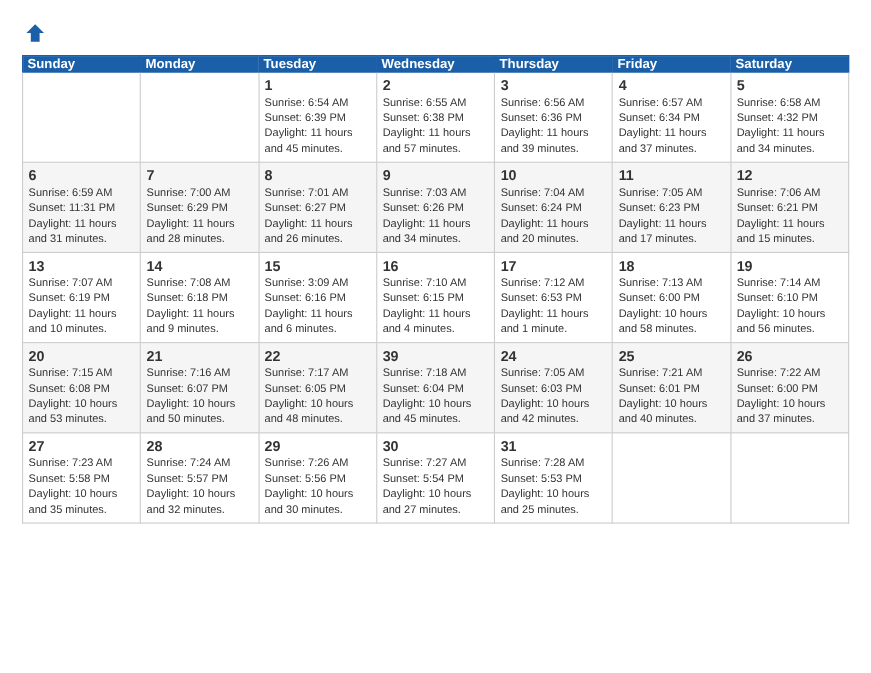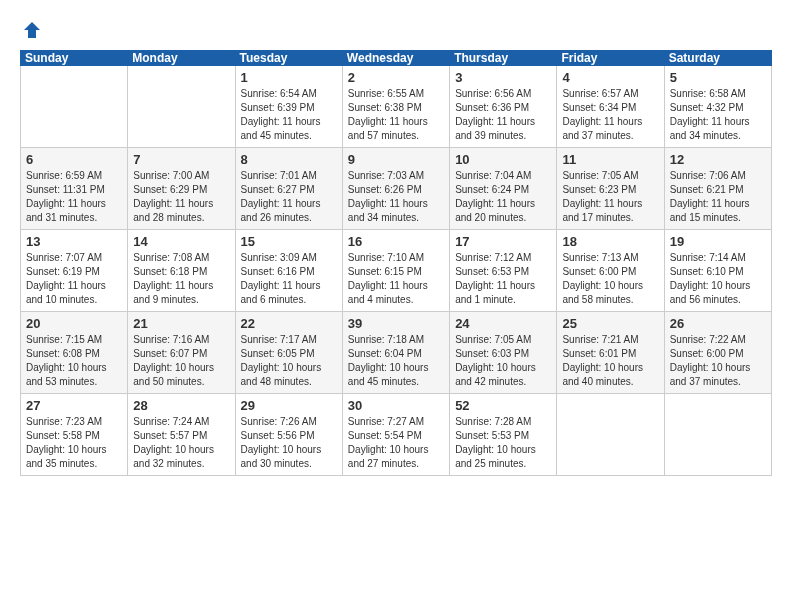--- a/index.html
+++ b/index.html
@@ -310,21 +310,21 @@
         <div class="day-detail">Sunset: 5:56 PM</div>
         <div class="day-detail">Daylight: 10 hours and 30 minutes.</div>
       </td>
         <td>
         <div class="day-number">30</div>
         <div class="day-detail">Sunrise: 7:27 AM</div>
         <div class="day-detail">Sunset: 5:54 PM</div>
         <div class="day-detail">Daylight: 10 hours and 27 minutes.</div>
       </td>
         <td>
-        <div class="day-number">52</div>
+        <div class="day-number">31</div>
         <div class="day-detail">Sunrise: 7:28 AM</div>
         <div class="day-detail">Sunset: 5:53 PM</div>
         <div class="day-detail">Daylight: 10 hours and 25 minutes.</div>
       </td>
         <td class="empty-cell"></td>
         <td class="empty-cell"></td>
       </tr>
     </tbody>
 </table>
 

